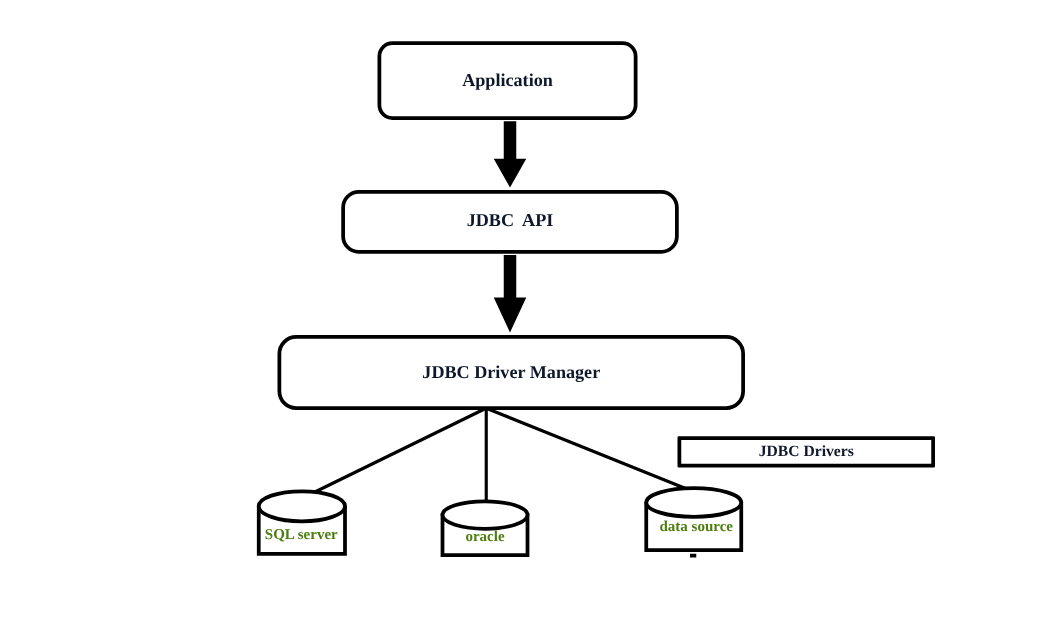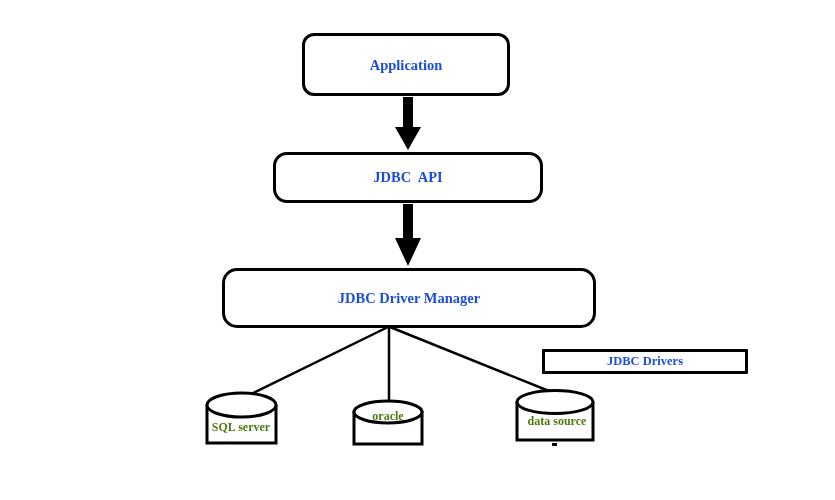--- a/index.html
+++ b/index.html
@@ -14,36 +14,36 @@
   .box{
     position:absolute;
     box-sizing:border-box;
     background:#ffffff;
     border:3px solid #000000;
     display:flex;
     flex-direction:column;
     align-items:center;
     justify-content:center;
     text-align:center;
-    color:#1d4ed8;
+    color:#0f172a;
     font-weight:bold;
   }
   .box-application{left:302px;top:33px;width:208px;height:63px;border-radius:12px;font-size:14.5px;line-height:20px;}
   .box-api{left:273px;top:152px;width:270px;height:51px;border-radius:14px;font-size:14.5px;white-space:pre;}
   .box-manager{left:222px;top:268px;width:374px;height:60px;border-radius:15px;font-size:14.5px;}
   .box-drivers{left:542px;top:349px;width:206px;height:25px;border-radius:1px;font-size:12.5px;border-width:3px;}
   .db-label{
     position:absolute;
     color:#4d7c0f;
     font-weight:bold;
     font-size:12px;
     text-align:center;
   }
   .db-label-sql{left:205px;top:420px;width:72px;}
-  .db-label-oracle{left:354px;top:409px;width:68px;}
+  .db-label-oracle{left:354px;top:422px;width:68px;}
   .db-label-source{left:517px;top:414px;width:80px;}
 </style>
 </head>
 <body>
 
 <div class="canvas">
 
   <svg class="layer" width="835" height="500" viewBox="0 0 835 500">
 
     <polygon points="403,97 413,97 413,127 421,127 408,150 395,127 403,127" fill="#000000"></polygon>

